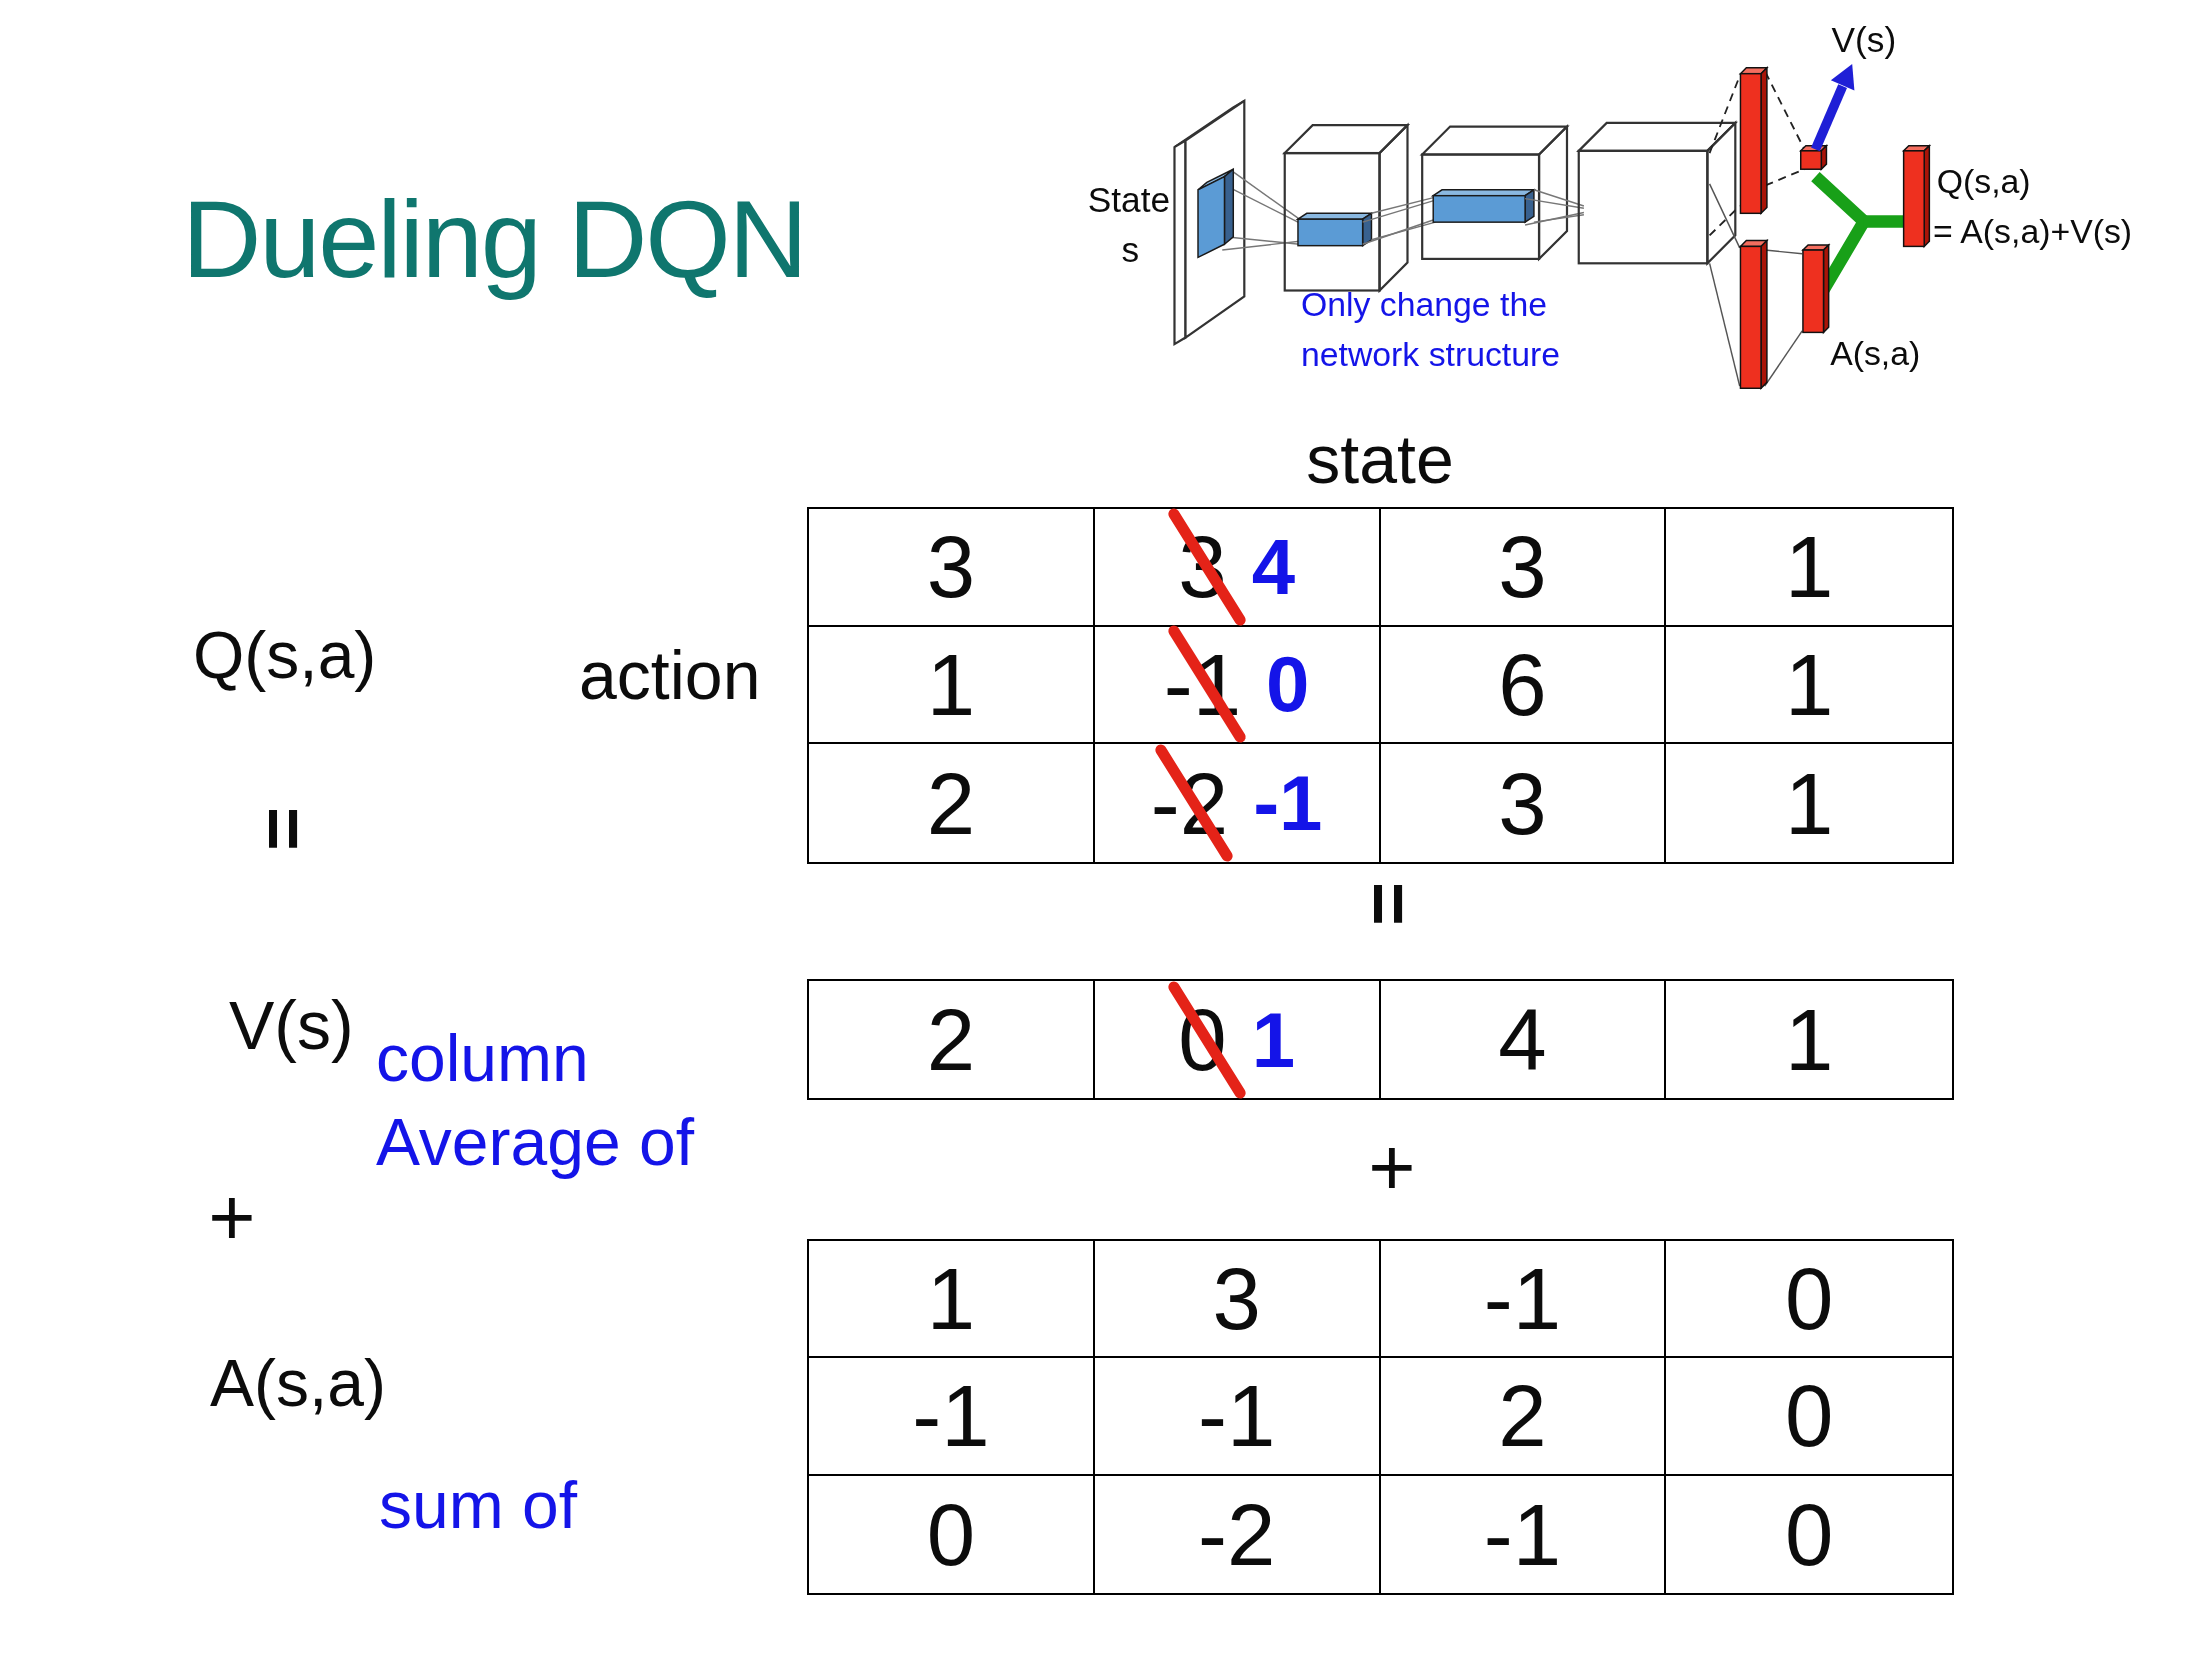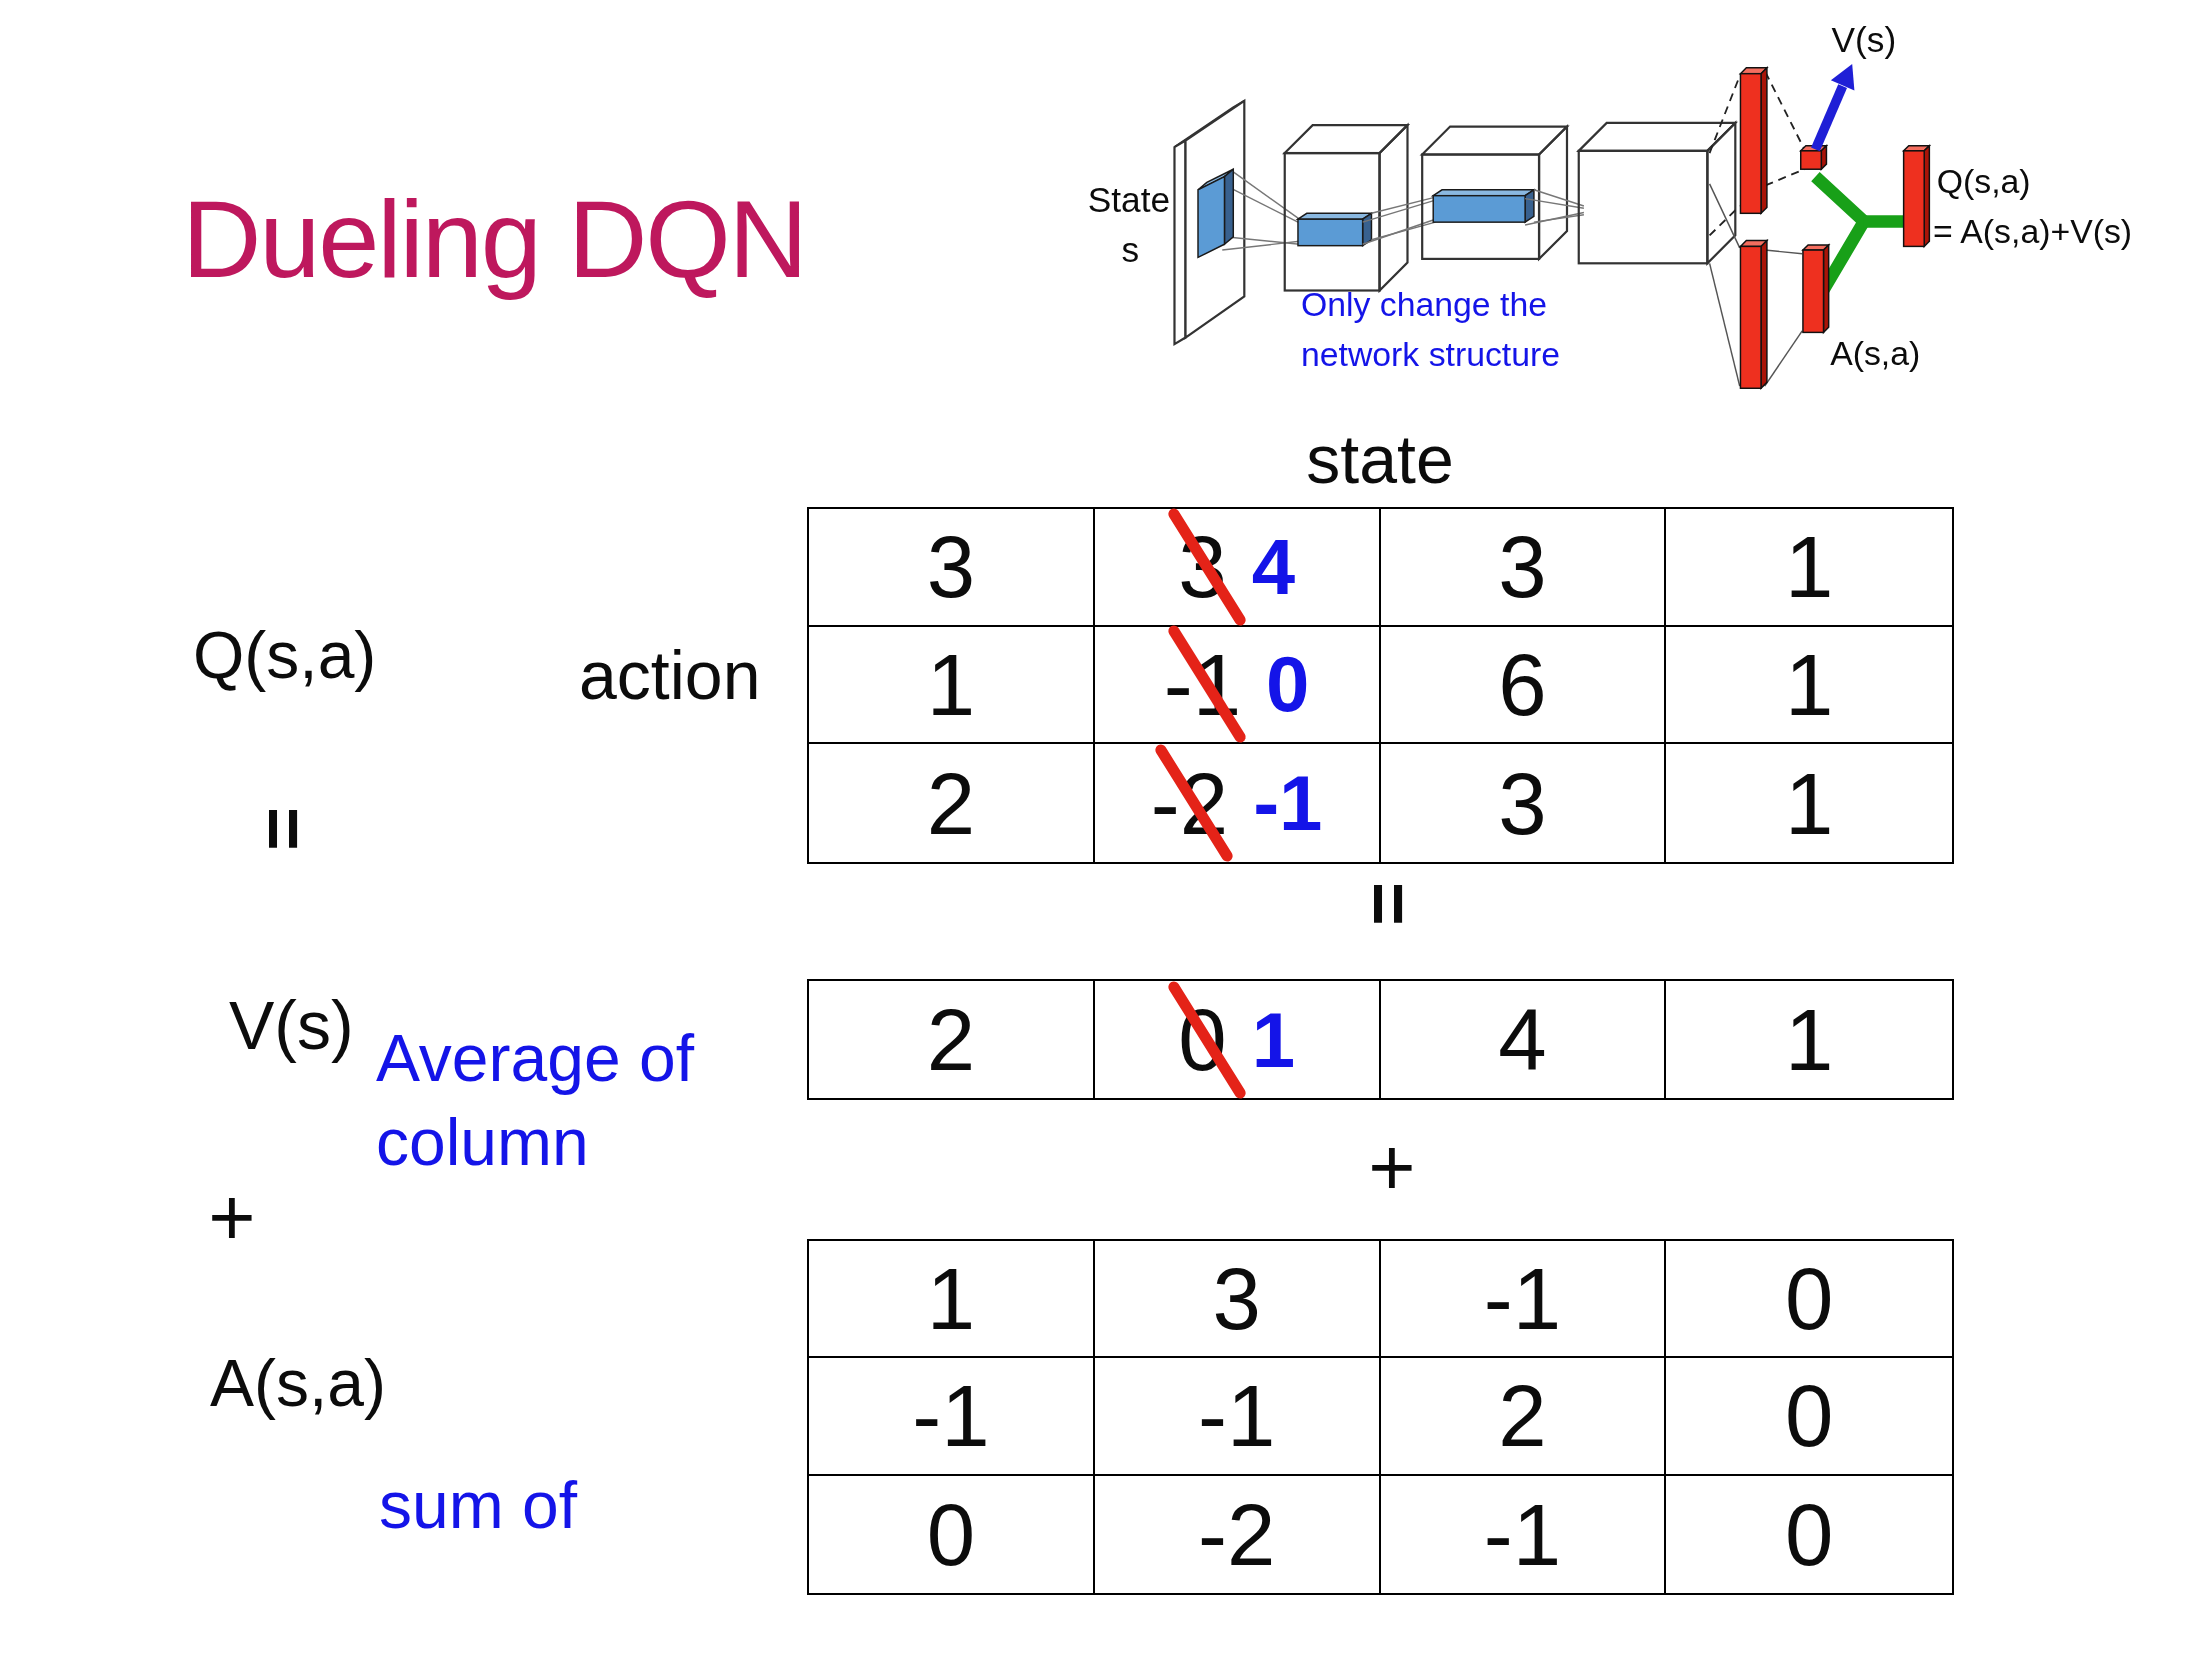--- a/index.html
+++ b/index.html
@@ -3,21 +3,21 @@
 <meta charset="utf-8">
 <style>
   html,body{margin:0;padding:0;background:#ffffff;}
   .slide{
     position:relative;width:2205px;height:1654px;background:#ffffff;overflow:hidden;
     font-family:"Liberation Sans", sans-serif;color:#0c0c0c;
   }
   .abs{position:absolute;}
   .slide-title{
     left:182px;top:184px;font-size:110px;letter-spacing:-2.2px;line-height:1;
-    color:#be185d;white-space:nowrap;
+    color:#0f766e;white-space:nowrap;
   }
   
   .q-label{left:193px;top:622px;font-size:66px;line-height:1;}
   .v-label{left:229px;top:991px;font-size:68px;line-height:1;}
   .a-label{left:210px;top:1350px;font-size:66px;line-height:1;}
   .rot-eq{
     font-size:75px;line-height:1;font-weight:600;
     transform:translate(-50%,-50%) rotate(90deg);white-space:nowrap;
   }
   .rot-eq-left{left:283px;top:829px;}
@@ -198,22 +198,22 @@
 
   <div class="abs q-label">Q(s,a)</div>
   <div class="abs rot-eq rot-eq-left">=</div>
   <div class="abs v-label">V(s)</div>
   <div class="abs plus plus-left">+</div>
   <div class="abs a-label">A(s,a)</div>
   <div class="abs rot-eq rot-eq-center">=</div>
   <div class="abs plus plus-center">+</div>
 
   <div class="abs blue-note avg-note">
+    <div>column</div>
     <div>Average of</div>
-    <div>column</div>
   </div>
   <div class="abs blue-note sum-note">
     <div>sum of</div>
   </div>
 
   <div class="grid q-grid">
     <div class="cell">
         <span class="num">3</span>
       </div>
     <div class="cell">

